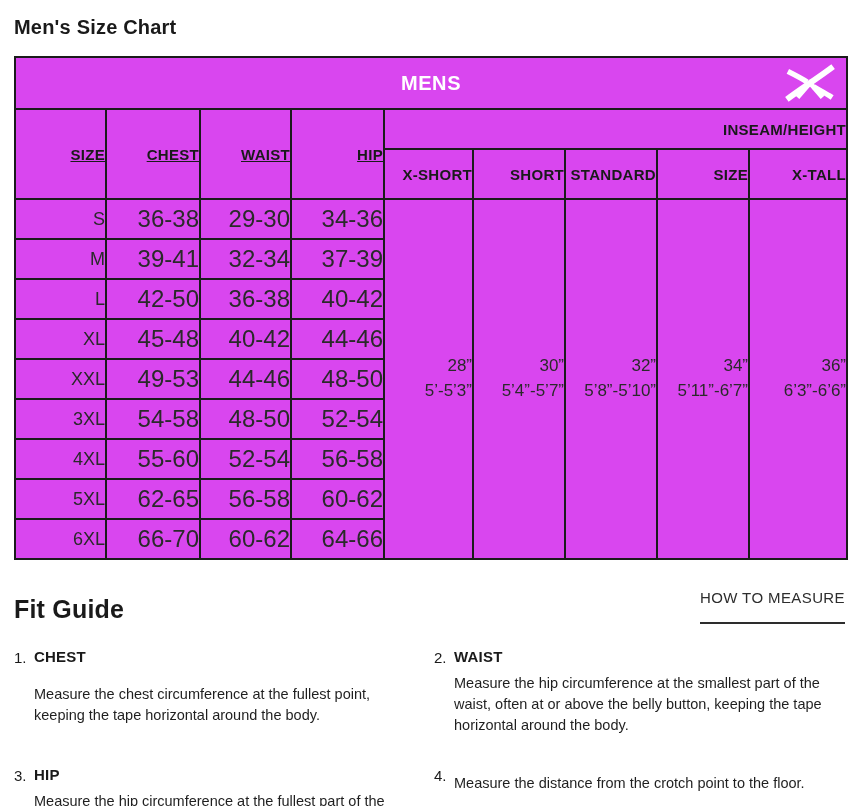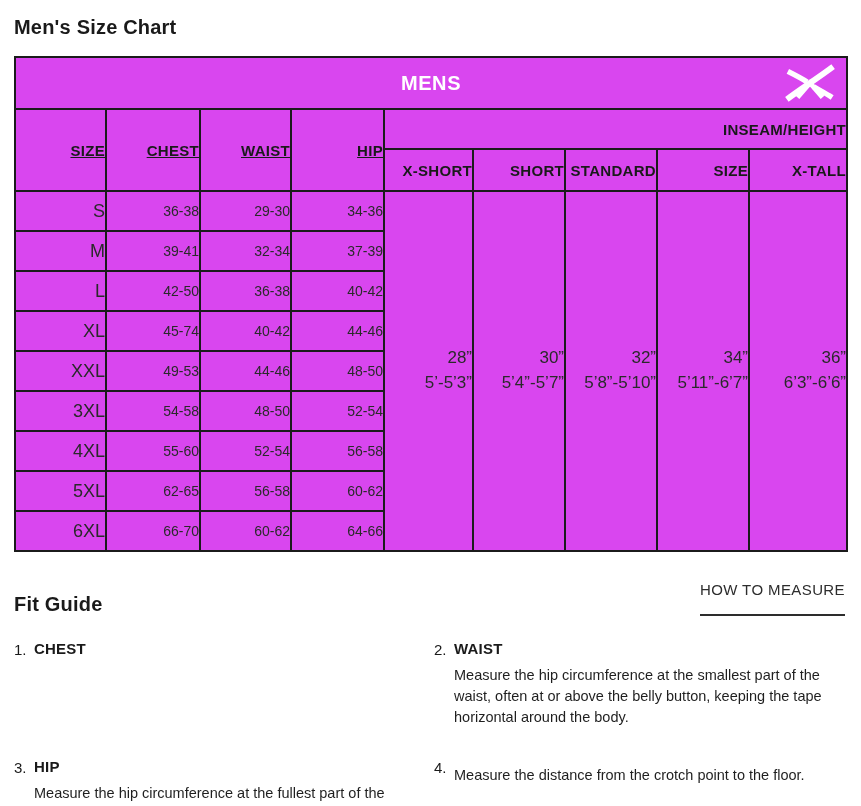--- a/index.html
+++ b/index.html
@@ -95,28 +95,28 @@
     letter-spacing: 0.3px;
     text-decoration: underline;
   }
   th.inseam-head {
     height: 40px;
     font-size: 15px;
     font-weight: bold;
     letter-spacing: 0.3px;
   }
   th.sub-col {
-    height: 42px;
+    height: 50px;
     font-size: 15px;
     font-weight: bold;
     letter-spacing: 0.3px;
   }
   td.val {
     height: 40px;
-    font-size: 14px;
+    font-size: 24px;
     color: #2a2a2a;
   }
   td.size-cell {
     font-size: 18px;
     color: #2a2a2a;
   }
   td.inseam-cell {
     font-size: 17px;
     color: #2a2a2a;
     line-height: 1.45;
@@ -125,21 +125,21 @@
 
   
   .fit-guide { margin-top: 29px; }
   .fit-guide-head {
     display: flex;
     justify-content: space-between;
     align-items: flex-end;
     padding-right: 1px;
   }
   .fit-guide-title {
-    font-size: 20px;
+    font-size: 25px;
     font-weight: bold;
     letter-spacing: 0.2px;
   }
   .how-to-measure {
     font-size: 15px;
     font-weight: normal;
     letter-spacing: 0.4px;
     color: #2d2d2d;
     text-decoration: none;
     border-bottom: 2px solid #2d2d2d;
@@ -262,21 +262,21 @@
         <td class="val">37-39</td>
       </tr>
       <tr>
         <td class="val size-cell">L</td>
         <td class="val">42-50</td>
         <td class="val">36-38</td>
         <td class="val">40-42</td>
       </tr>
       <tr>
         <td class="val size-cell">XL</td>
-        <td class="val">45-74</td>
+        <td class="val">45-48</td>
         <td class="val">40-42</td>
         <td class="val">44-46</td>
       </tr>
       <tr>
         <td class="val size-cell">XXL</td>
         <td class="val">49-53</td>
         <td class="val">44-46</td>
         <td class="val">48-50</td>
       </tr>
       <tr>
@@ -309,20 +309,21 @@
   <div class="fit-guide">
     <div class="fit-guide-head">
       <div class="fit-guide-title">Fit Guide</div>
       <a class="how-to-measure">HOW TO MEASURE</a>
     </div>
 
     <div class="fit-items">
       <div class="fit-item">
         <span class="num">1.</span>
         <span class="item-title">CHEST</span>
+        <div class="item-desc">Measure the chest circumference at the fullest point, keeping the tape horizontal around the body.</div>
       </div>
       <div class="fit-item">
         <span class="num">2.</span>
         <span class="item-title">WAIST</span>
         <div class="item-desc">Measure the hip circumference at the smallest part of the waist, often at or above the belly button, keeping the tape horizontal around the body.</div>
       </div>
       <div class="fit-item">
         <span class="num">3.</span>
         <span class="item-title">HIP</span>
         <div class="item-desc">Measure the hip circumference at the fullest part of the seat, keeping the tape horizontal around the body.</div>

